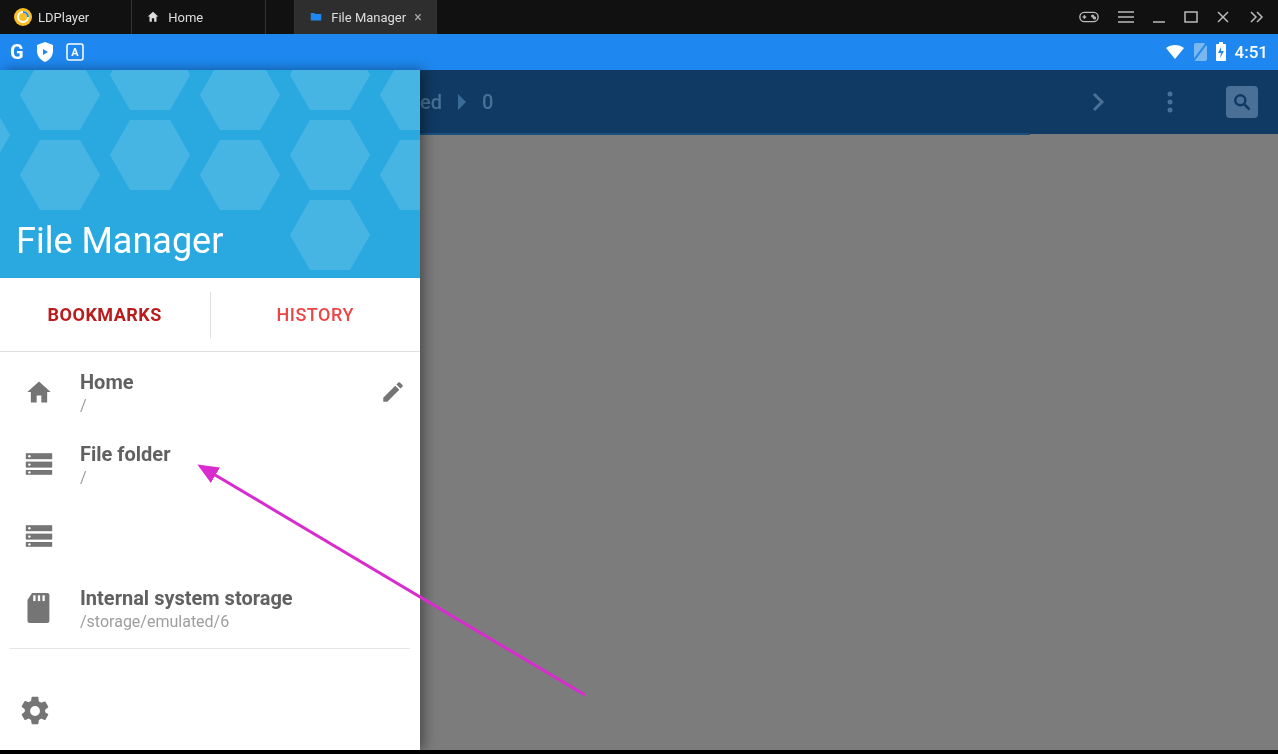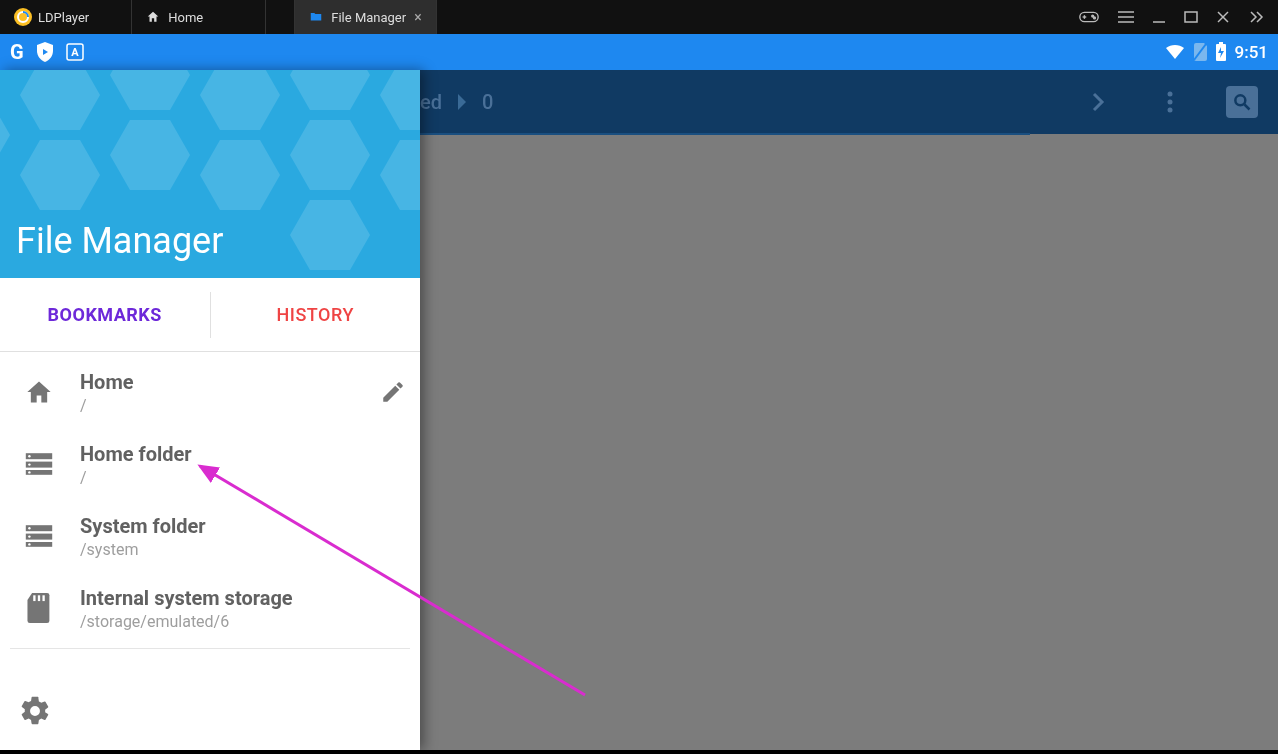--- a/index.html
+++ b/index.html
@@ -33,21 +33,21 @@
   .app-blueline { position:absolute; left:0; top:63px; width:1030px; height:2px; background:#1a4f80; }
 
   
   .drawer { position:absolute; left:0; top:0; width:420px; height:100%; background:#fff; box-shadow: 4px 0 12px rgba(0,0,0,0.4); display:flex; flex-direction:column; }
   .drawer-header { height:208px; background:#2aa9e0; position:relative; overflow:hidden; }
   .drawer-title { position:absolute; left:16px; bottom:16px; color:#fff; font-size:36px; font-weight:400; }
   .hexes { position:absolute; inset:0; opacity:0.45; }
 
   .drawer-tabs { display:flex; height:74px; align-items:center; border-bottom:1px solid #e0e0e0; position:relative; }
   .drawer-tab { flex:1; text-align:center; color:#ef4444; font-size:18px; font-weight:500; letter-spacing:0.5px; height:100%; display:flex; align-items:center; justify-content:center; }
-  .drawer-tab.active { color:#6d28d9; font-weight:700; }
+  .drawer-tab.active { color:#b91c1c; font-weight:700; }
   .tab-sep { width:1px; height:46px; background:#e0e0e0; }
 
   .bookmarks { padding: 4px 0 0 0; }
   .bm-item { display:flex; align-items:center; height:72px; padding:0 14px 0 22px; gap:24px; }
   .bm-icon { width:34px; color:#757575; display:flex;align-items:center;justify-content:center; }
   .bm-texts { flex:1; }
   .bm-title { color:#616161; font-size:20px; font-weight:700; }
   .bm-path { color:#9e9e9e; font-size:16px; margin-top:2px; }
   .bm-edit { color:#757575; }
   .bm-divider { height:1px; background:#e5e5e5; margin:4px 10px; }
@@ -164,21 +164,21 @@
           <line x1="1" y1="17" x2="13" y2="1" stroke="#1e88f0" stroke-width="2"></line>
         </svg>
     </span>
     <span>
       <svg width="12" height="20" viewBox="0 0 12 20" fill="#fff">
           <rect x="1" y="2" width="10" height="17" rx="1"></rect>
           <rect x="4" y="0" width="4" height="2"></rect>
           <path d="M6 5l-3 6h3l-1 5 4-7H6z" fill="#1e88f0"></path>
         </svg>
     </span>
-    <span>9:51</span>
+    <span>4:51</span>
   </div>
 </div>
 
 <div class="app-area">
 
   <div class="app-actionbar">
     <span style="margin-left:400px;font-size:20px;font-weight:500;">ed</span>
     <span style="margin:0 14px;">
       <svg width="12" height="16" viewBox="0 0 12 16" fill="#3a6a96">
           <path d="M2 0l8 8-8 8z"></path>
@@ -259,40 +259,36 @@
           <svg width="30" height="24" viewBox="0 0 24 20" fill="#757575">
               <rect x="1" y="1" width="22" height="5"></rect>
               <rect x="1" y="8" width="22" height="5"></rect>
               <rect x="1" y="15" width="22" height="4"></rect>
               <circle cx="4" cy="3.5" r="1" fill="#fff"></circle>
               <circle cx="4" cy="10.5" r="1" fill="#fff"></circle>
               <circle cx="4" cy="17" r="1" fill="#fff"></circle>
             </svg>
         </span>
         <div class="bm-texts">
-          <div class="bm-title">Home folder</div>
+          <div class="bm-title">File folder</div>
           <div class="bm-path">/</div>
         </div>
       </div>
 
       <div class="bm-item">
         <span class="bm-icon">
           <svg width="30" height="24" viewBox="0 0 24 20" fill="#757575">
               <rect x="1" y="1" width="22" height="5"></rect>
               <rect x="1" y="8" width="22" height="5"></rect>
               <rect x="1" y="15" width="22" height="4"></rect>
               <circle cx="4" cy="3.5" r="1" fill="#fff"></circle>
               <circle cx="4" cy="10.5" r="1" fill="#fff"></circle>
               <circle cx="4" cy="17" r="1" fill="#fff"></circle>
             </svg>
         </span>
-        <div class="bm-texts">
-          <div class="bm-title">System folder</div>
-          <div class="bm-path">/system</div>
-        </div>
       </div>
 
       <div class="bm-item">
         <span class="bm-icon">
           <svg width="26" height="30" viewBox="0 0 20 26" fill="#757575">
               <path d="M4 0h13a2 2 0 0 1 2 2v22a2 2 0 0 1-2 2H2a2 2 0 0 1-2-2V6z"></path>
               <rect x="5" y="2" width="2" height="5" fill="#fff"></rect>
               <rect x="9" y="2" width="2" height="5" fill="#fff"></rect>
               <rect x="13" y="2" width="2" height="5" fill="#fff"></rect>
             </svg>

